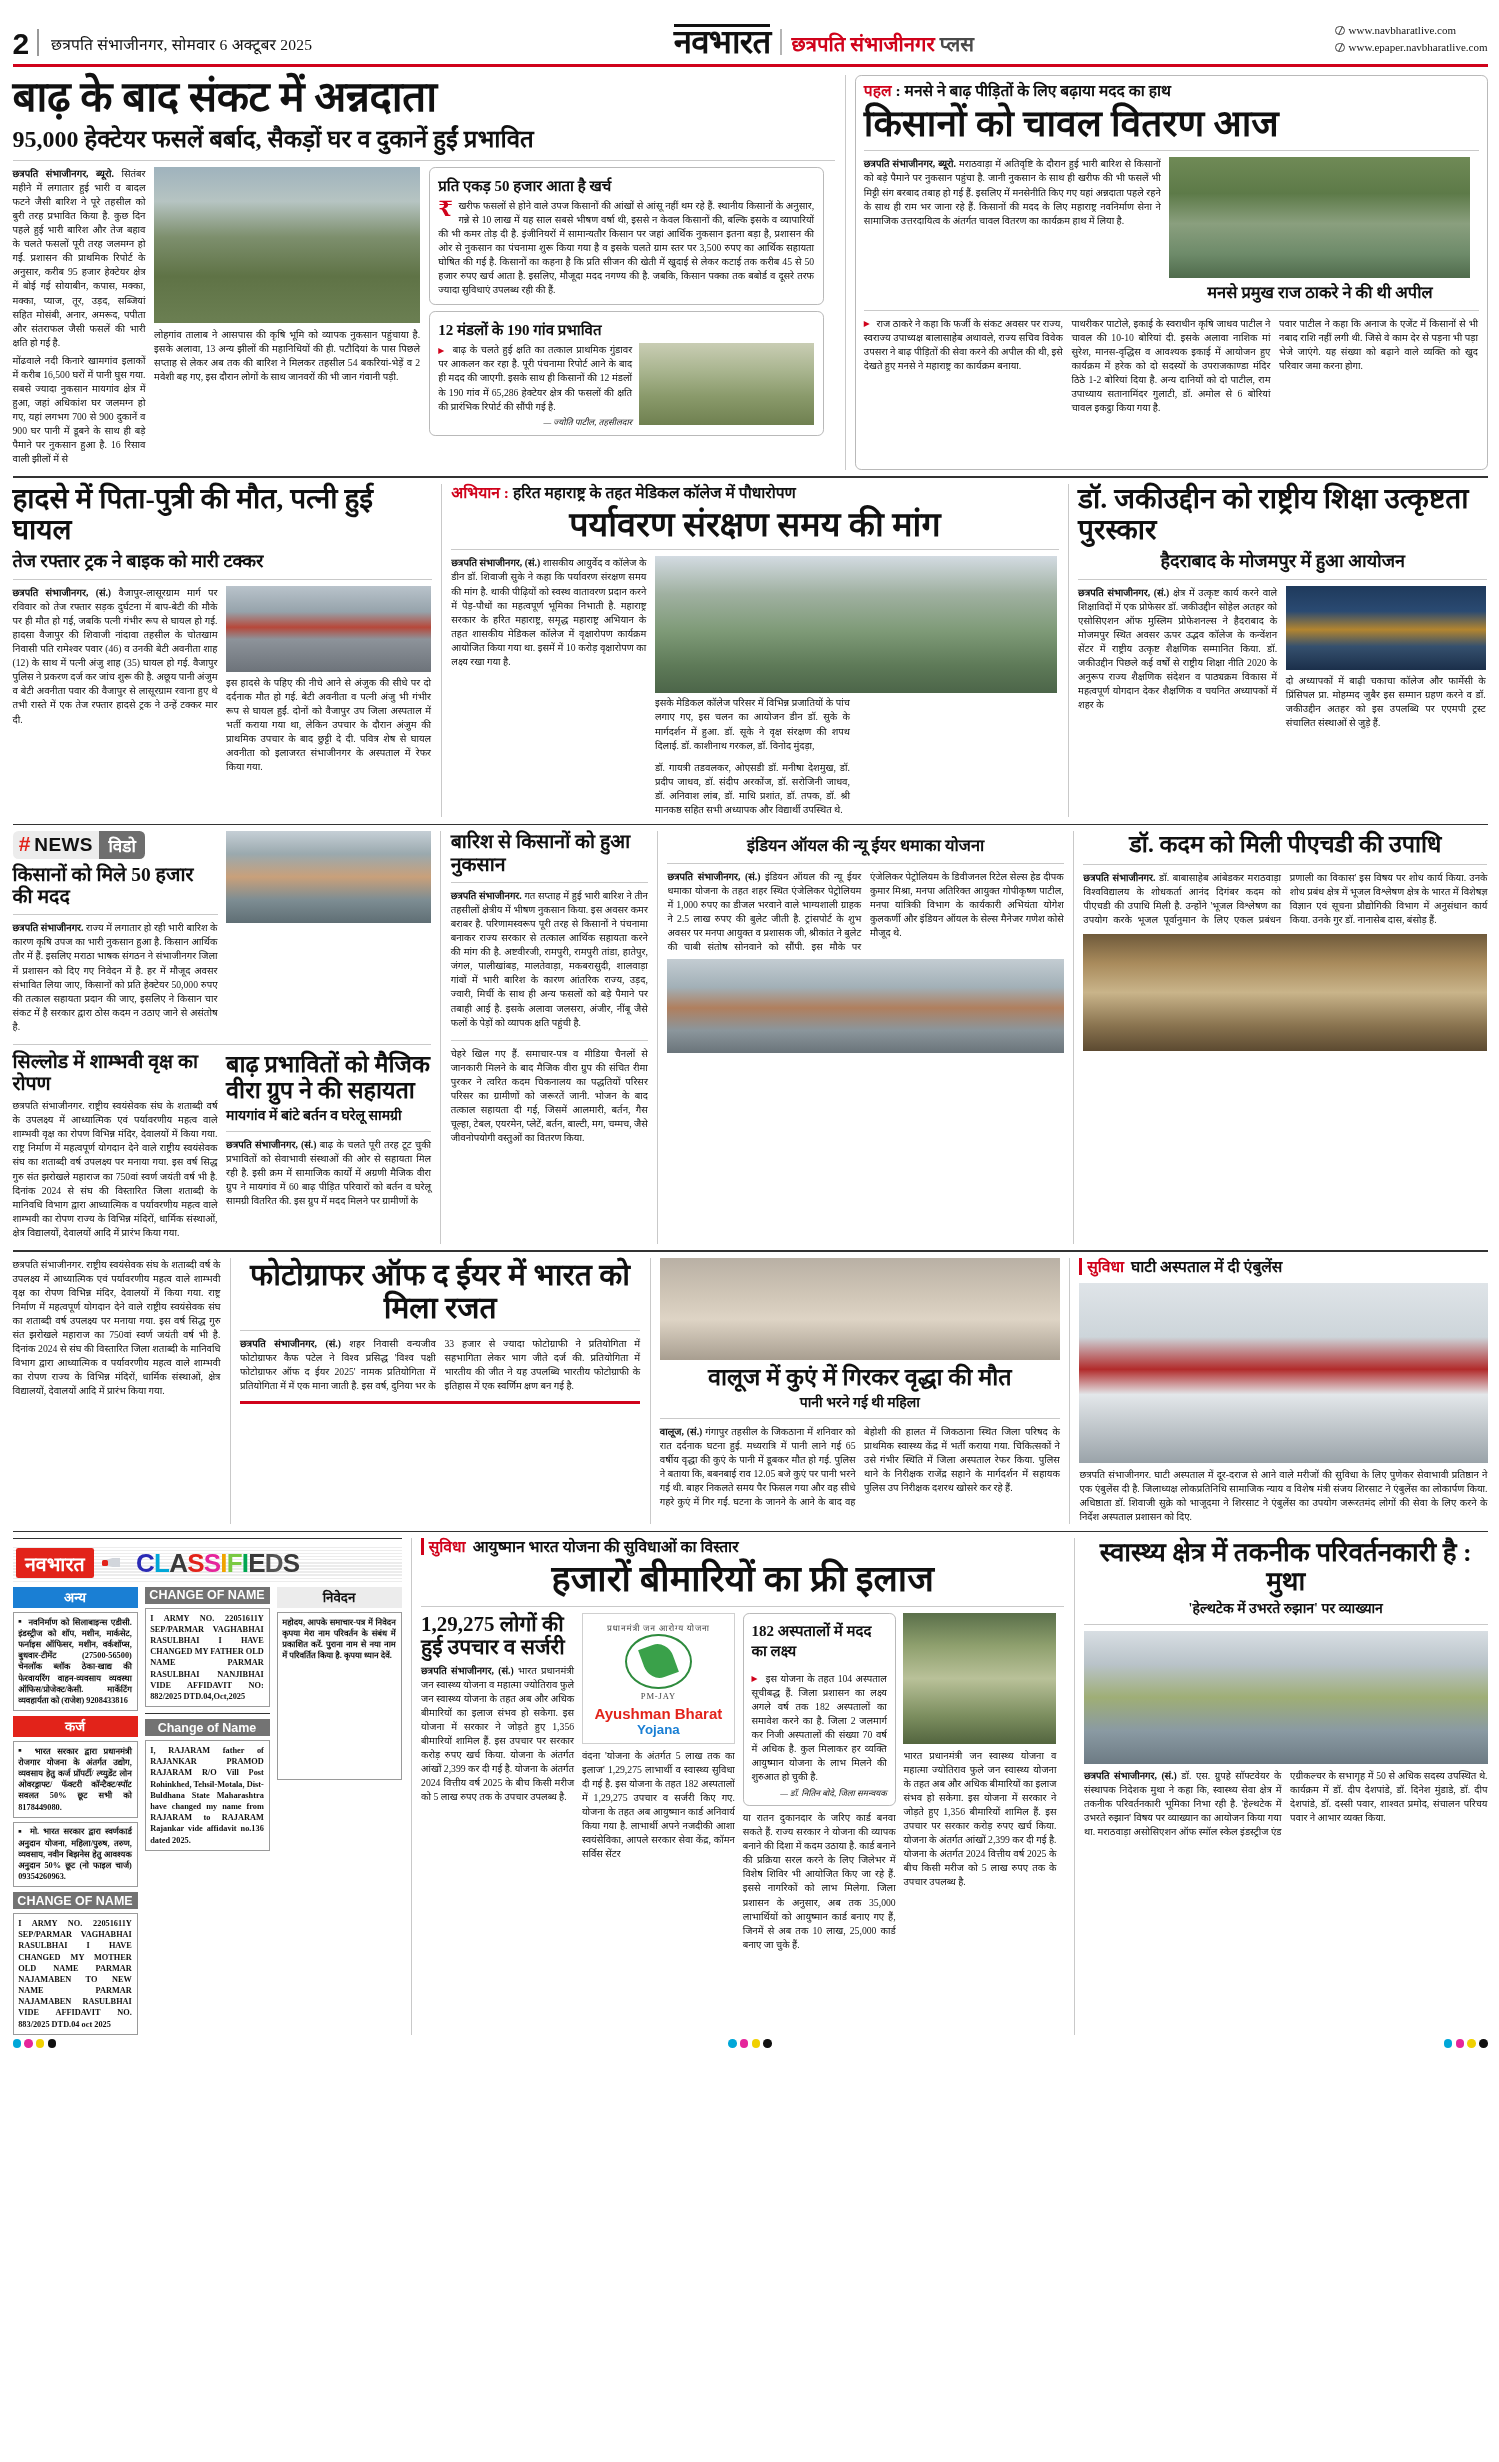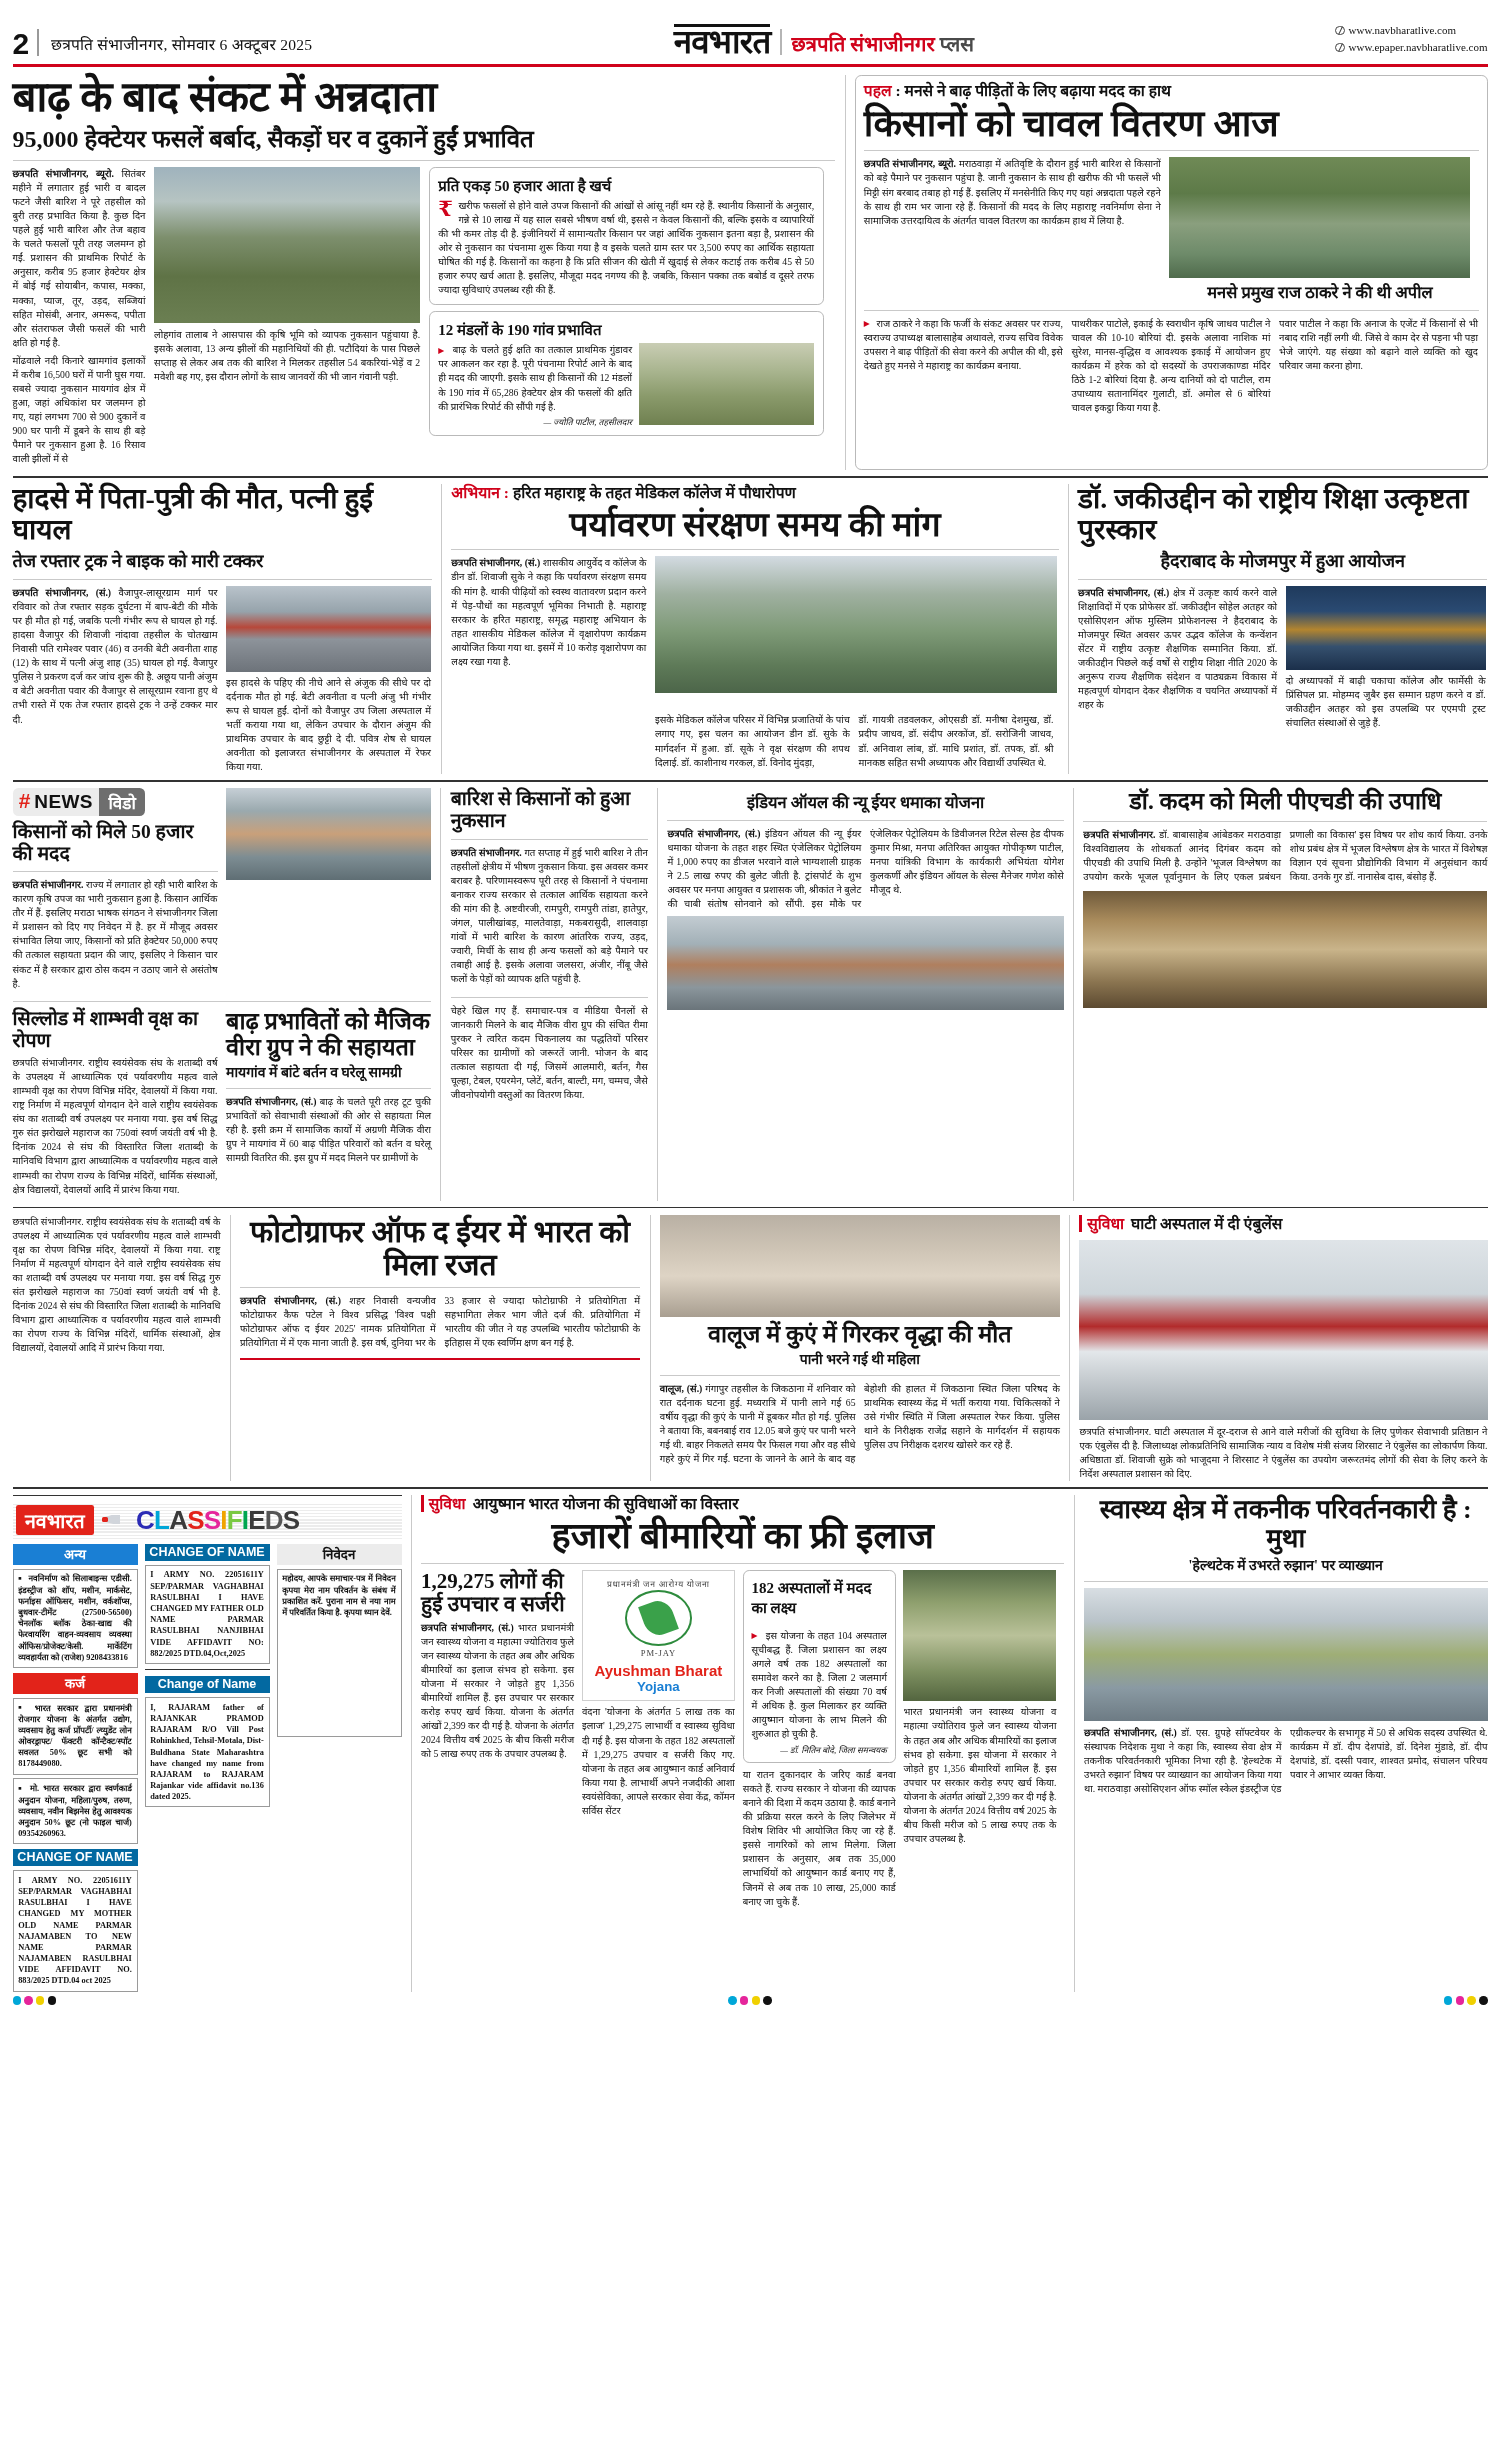--- a/index.html
+++ b/index.html
@@ -106,21 +106,21 @@
   .cl-word span:nth-child(1){color:#2b2bb5;} .cl-word span:nth-child(2){color:#00a7d8;}
   .cl-word span:nth-child(3){color:#3a3a3a;} .cl-word span:nth-child(4){color:#e2231a;}
   .cl-word span:nth-child(5){color:#e5259b;} .cl-word span:nth-child(6){color:#f0a400;}
   .cl-word span:nth-child(7){color:#7ac943;} .cl-word span:nth-child(8){color:#00a651;}
   .cl-word span:nth-child(9){color:#3a3a3a;} .cl-word span:nth-child(10){color:#555;}
   .megaphone{ width:26.6px;height:19px;position:relative;}
   .megaphone::before{content:"";position:absolute;left:3.1px;top:3.9px;width:15.6px;height:9.4px;background:#d1d5db;
     clip-path:polygon(0 25%,55% 0,100% 0,100% 100%,55% 100%,0 75%);}
   .megaphone::after{content:"";position:absolute;left:0;top:6.2px;width:6.2px;height:5.5px;background:#e2231a;border-radius:1.6px;}
   .cl-cat { background:#1a7fd4; color:#fff; text-align:center; font-size:13.3px; font-weight:bold; padding:1.6px 0; }
-  .cl-cat.black { background:#0369a1; font-family:"Liberation Sans",sans-serif; font-size:12.5px;}
+  .cl-cat.black { background:#737373; font-family:"Liberation Sans",sans-serif; font-size:12.5px;}
   .cl-cat.red { background:#e2231a; }
   .cl-body { font-size:8.3px; line-height:1.35; text-align:justify;font-weight:bold; }
   .cl-box { border:0.8px solid #9a9a9a; padding:3.9px 4.7px; margin-top:3.9px; }
   .cl-sq::before{content:"\25A0"; font-size:5.5px; margin-right:2.3px; vertical-align:1.6px;}
 
   
   .pmjay { background:#fff; border:0.8px solid #cfcfcf; display:flex; flex-direction:column;
            align-items:center; justify-content:center; padding:6.2px 3.1px; }
   .pmjay .circle { width:67px;height:67px;border-radius:50%;background:#fff;border:2.3px solid #2e8b3d;
                    display:flex;align-items:center;justify-content:center;position:relative;}
@@ -270,21 +270,21 @@
       </div>
       <h2 class="hl" style="font-size:34px;text-align:center;">पर्यावरण संरक्षण समय की मांग</h2>
       <div class="hline"></div>
       <div class="row" style="gap:8.6px;">
         <div class="body" style="width:195px;">
           <p><b>छत्रपति संभाजीनगर, (सं.)</b>
              <span>शासकीय आयुर्वेद व कॉलेज के डीन डॉ. शिवाजी सुके ने कहा कि पर्यावरण संरक्षण समय की मांग है. थाकी पीढ़ियों को स्वस्थ वातावरण प्रदान करने में पेड़-पौधों का महत्वपूर्ण भूमिका निभाती है. महाराष्ट्र सरकार के हरित महाराष्ट्र, समृद्ध महाराष्ट्र अभियान के तहत शासकीय मेडिकल कॉलेज में वृक्षारोपण कार्यक्रम आयोजित किया गया था. इसमें में 10 करोड़ वृक्षारोपण का लक्ष्य रखा गया है.</span></p>
         </div>
         <div style="width:402px;">
           <div class="photo ph-plant" style="height:137px;"></div>
-          <div class="row" style="gap:8.6px;margin-top:20px;">
+          <div class="row" style="gap:8.6px;margin-top:3px;flex-direction:column;">
             <div class="body" style="width:195px;">इसके मेडिकल कॉलेज परिसर में विभिन्न प्रजातियों के पांच लगाए गए, इस चलन का आयोजन डीन डॉ. सुके के मार्गदर्शन में हुआ. डॉ. सूके ने वृक्ष संरक्षण की शपथ दिलाई. डॉ. काशीनाथ गरकल, डॉ. विनोद मुंदड़ा,</div>
             <div class="body" style="width:195px;">
               <span>डॉ. गायत्री तडवलकर, ओएसडी डॉ. मनीषा देशमुख, डॉ. प्रदीप जाधव, डॉ. संदीप अरकोंज, डॉ. सरोजिनी</span>
               <span>जाधव, डॉ. अनिवाश लांब, डॉ. माधि प्रशांत, डॉ. तपक, डॉ. श्री मानकष्ठ सहित सभी अध्यापक और विद्यार्थी उपस्थित थे.</span>
             </div>
           </div>
         </div>
       </div>
     </div>
 

